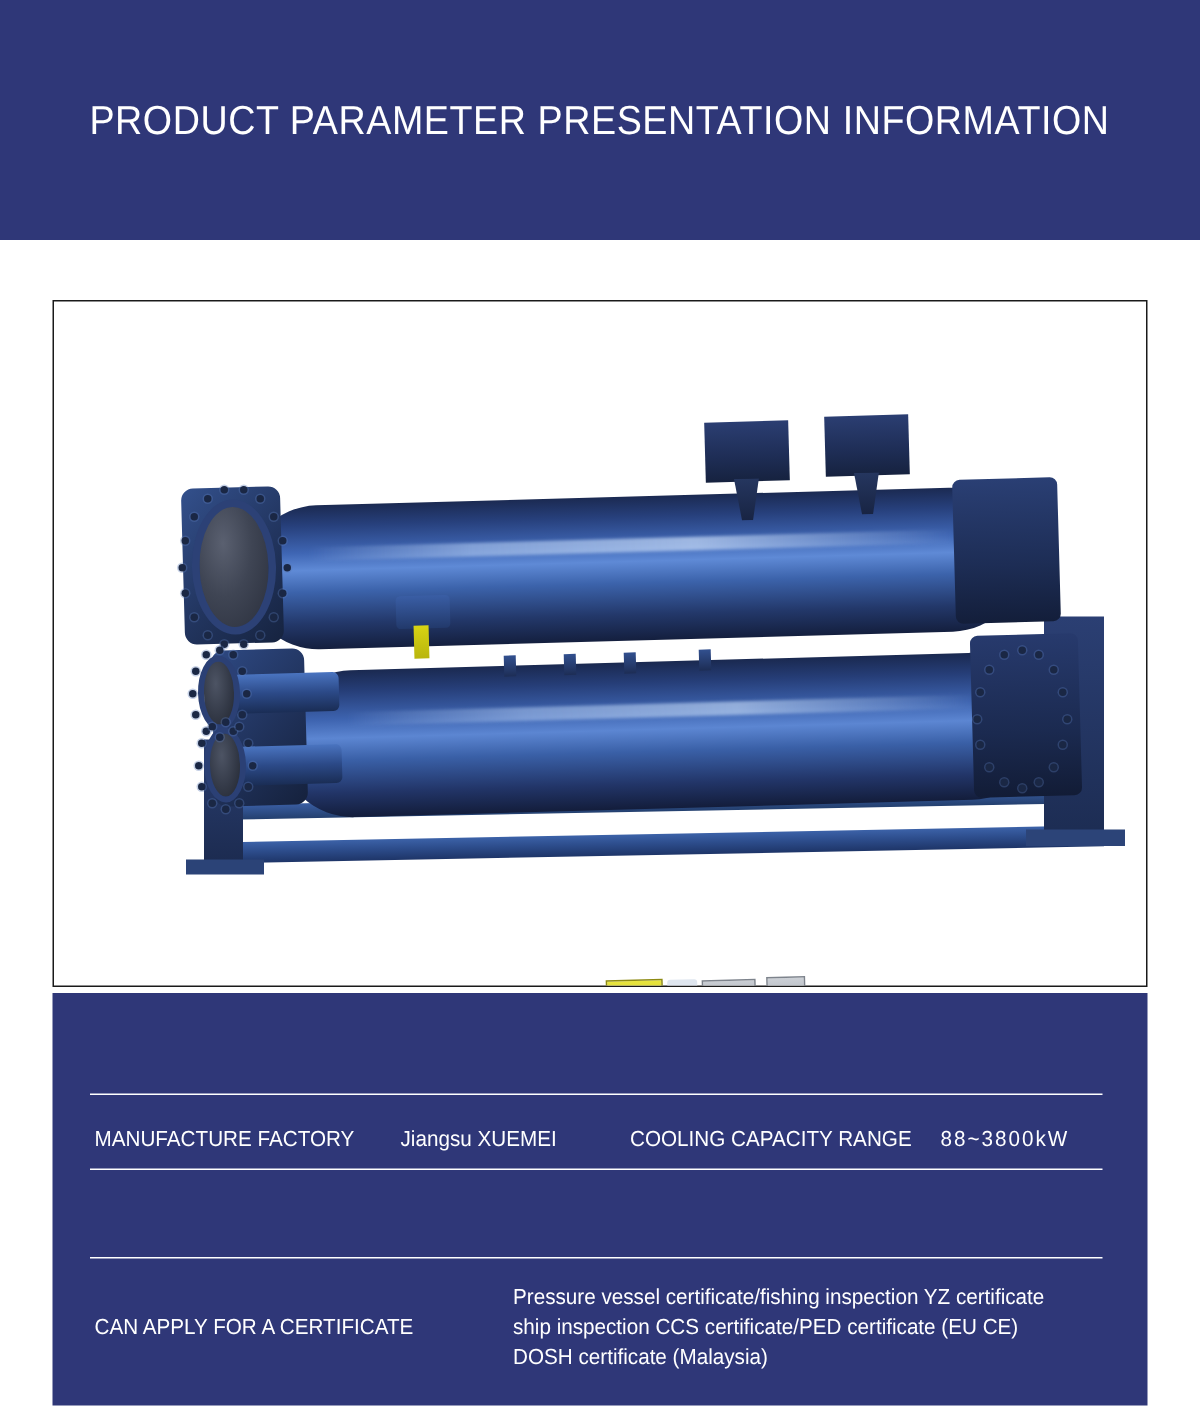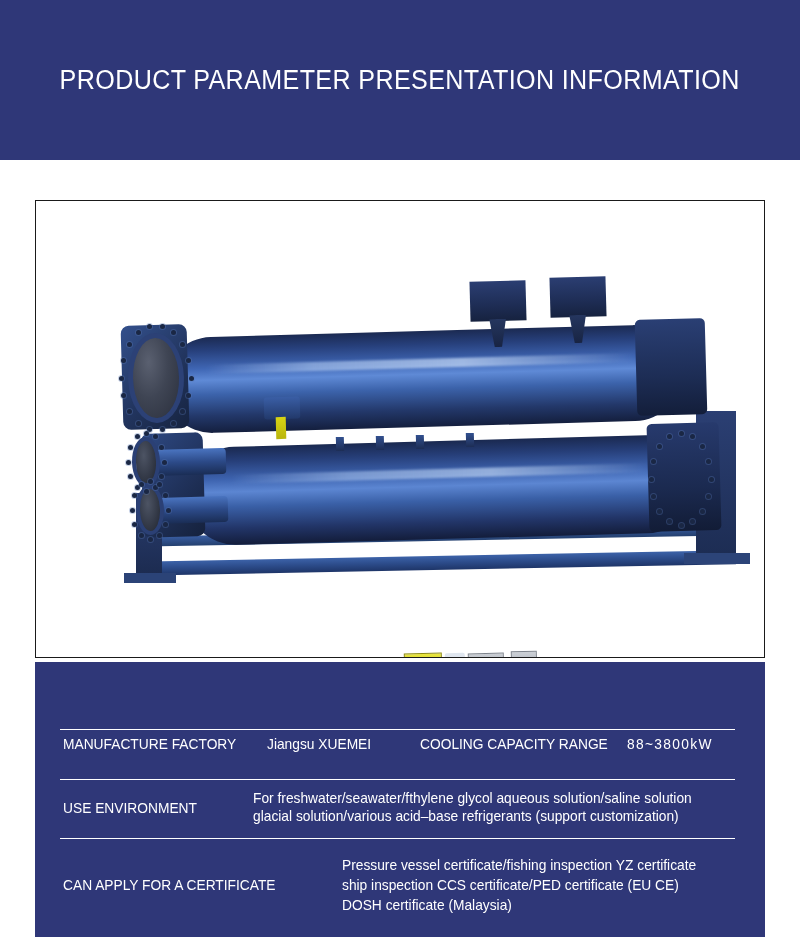--- a/index.html
+++ b/index.html
@@ -427,34 +427,29 @@
       <div class="bolt" style="left: 663.713px; top: 242.973px;"></div>
       <div class="bolt" style="left: 670.216px; top: 257.897px;"></div>
     </div>
 </div>
 
 <div class="spec-table">
 
 
   <div class="spec-divider" style="top:67px;"></div>
 
-  <div class="spec-row" style="top:60px; height:44px;">
+  <div class="spec-row" style="top:76px; height:44px;">
     <div class="cell cell-label" style="left:28px; top:14px;">MANUFACTURE FACTORY</div>
     <div class="cell cell-value" style="left:232px; top:14px;">Jiangsu XUEMEI</div>
     <div class="cell cell-label" style="left:385px; top:14px;">COOLING CAPACITY RANGE</div>
     <div class="cell cell-value num-spaced" style="left:592px; top:14px;">88~3800kW</div>
   </div>
 
   <div class="spec-divider" style="top:117px;"></div>
 
-  <div class="spec-row" style="top:118px; height:58px;">
-    <div class="cell cell-label" style="left:28px; top:20px;">USE ENVIRONMENT</div>
-    <div class="cell cell-value" style="left:218px; top:10px;">For freshwater/seawater/fthylene glycol aqueous solution/saline solution</div>
-    <div class="cell cell-value" style="left:218px; top:28px;">glacial solution/various acid–base refrigerants (support customization)</div>
-  </div>
 
   <div class="spec-divider" style="top:176px;"></div>
 
   <div class="spec-row" style="top:177px; height:80px;">
     <div class="cell cell-label" style="left:28px; top:38px;">CAN APPLY FOR A CERTIFICATE</div>
     <div class="cell cell-value" style="left:307px; top:18px;">Pressure vessel certificate/fishing inspection YZ certificate</div>
     <div class="cell cell-value" style="left:307px; top:38px;">ship inspection CCS certificate/PED certificate (EU CE)</div>
     <div class="cell cell-value" style="left:307px; top:58px;">DOSH certificate (Malaysia)</div>
   </div>
 </div>

